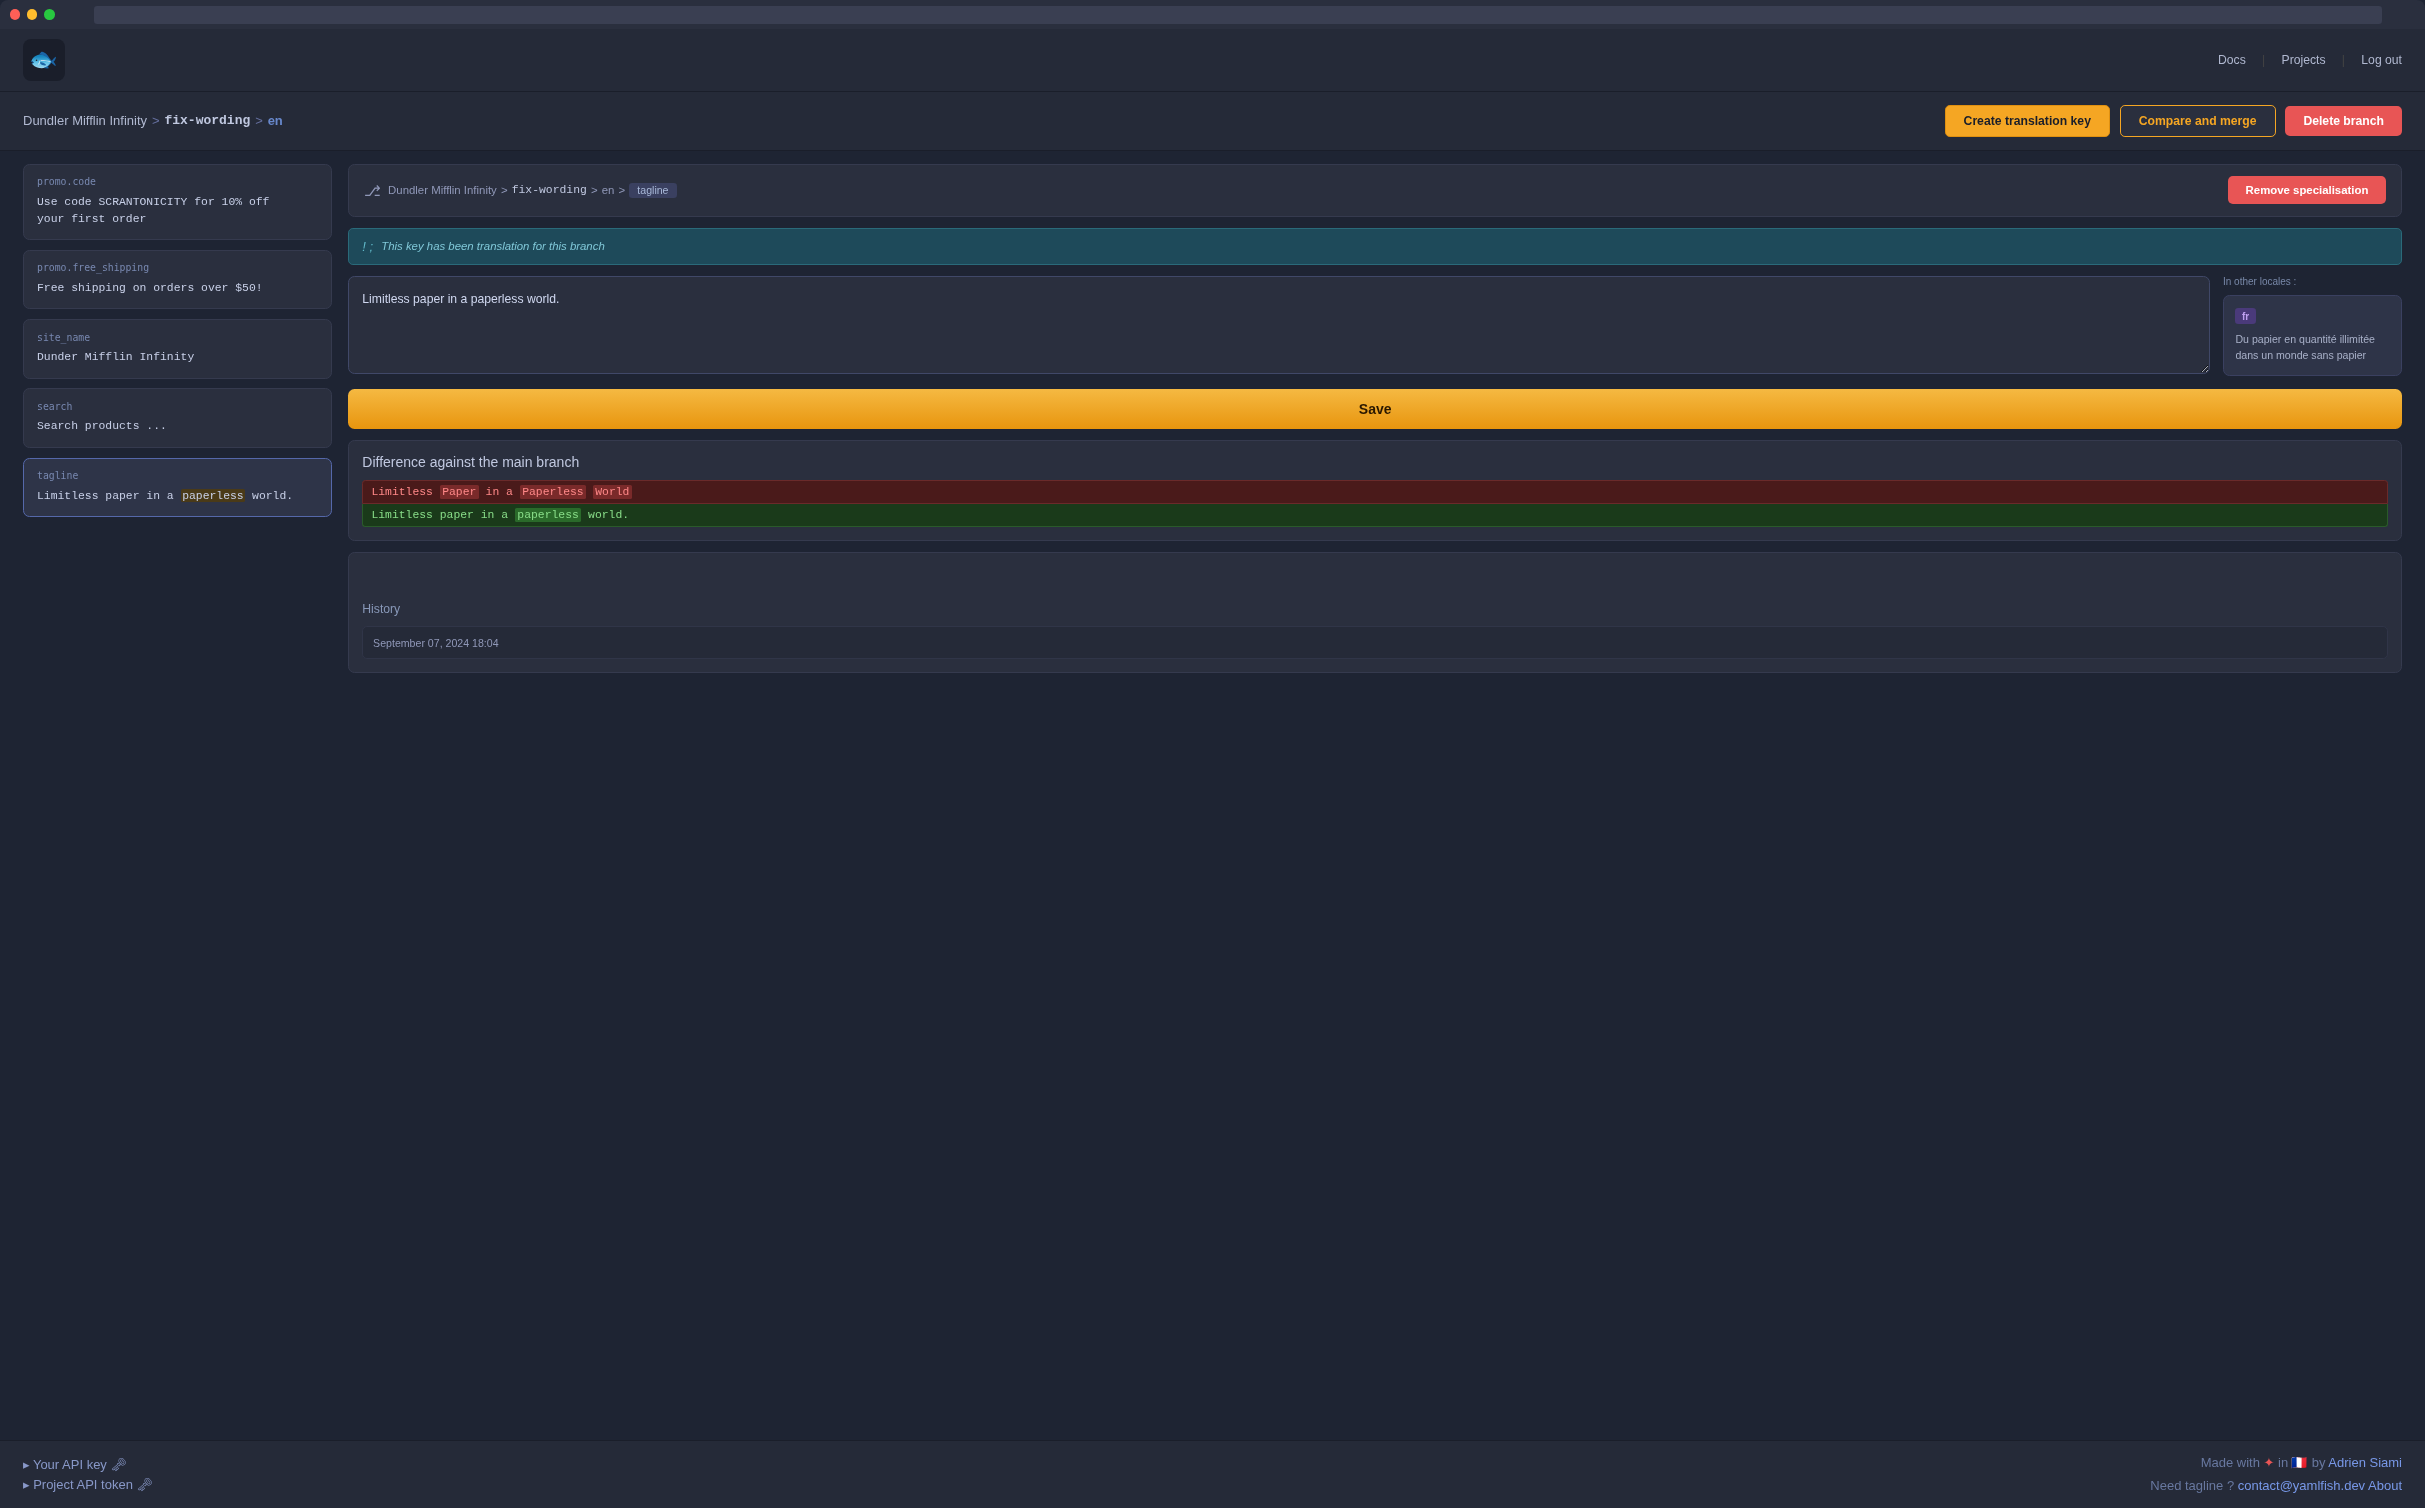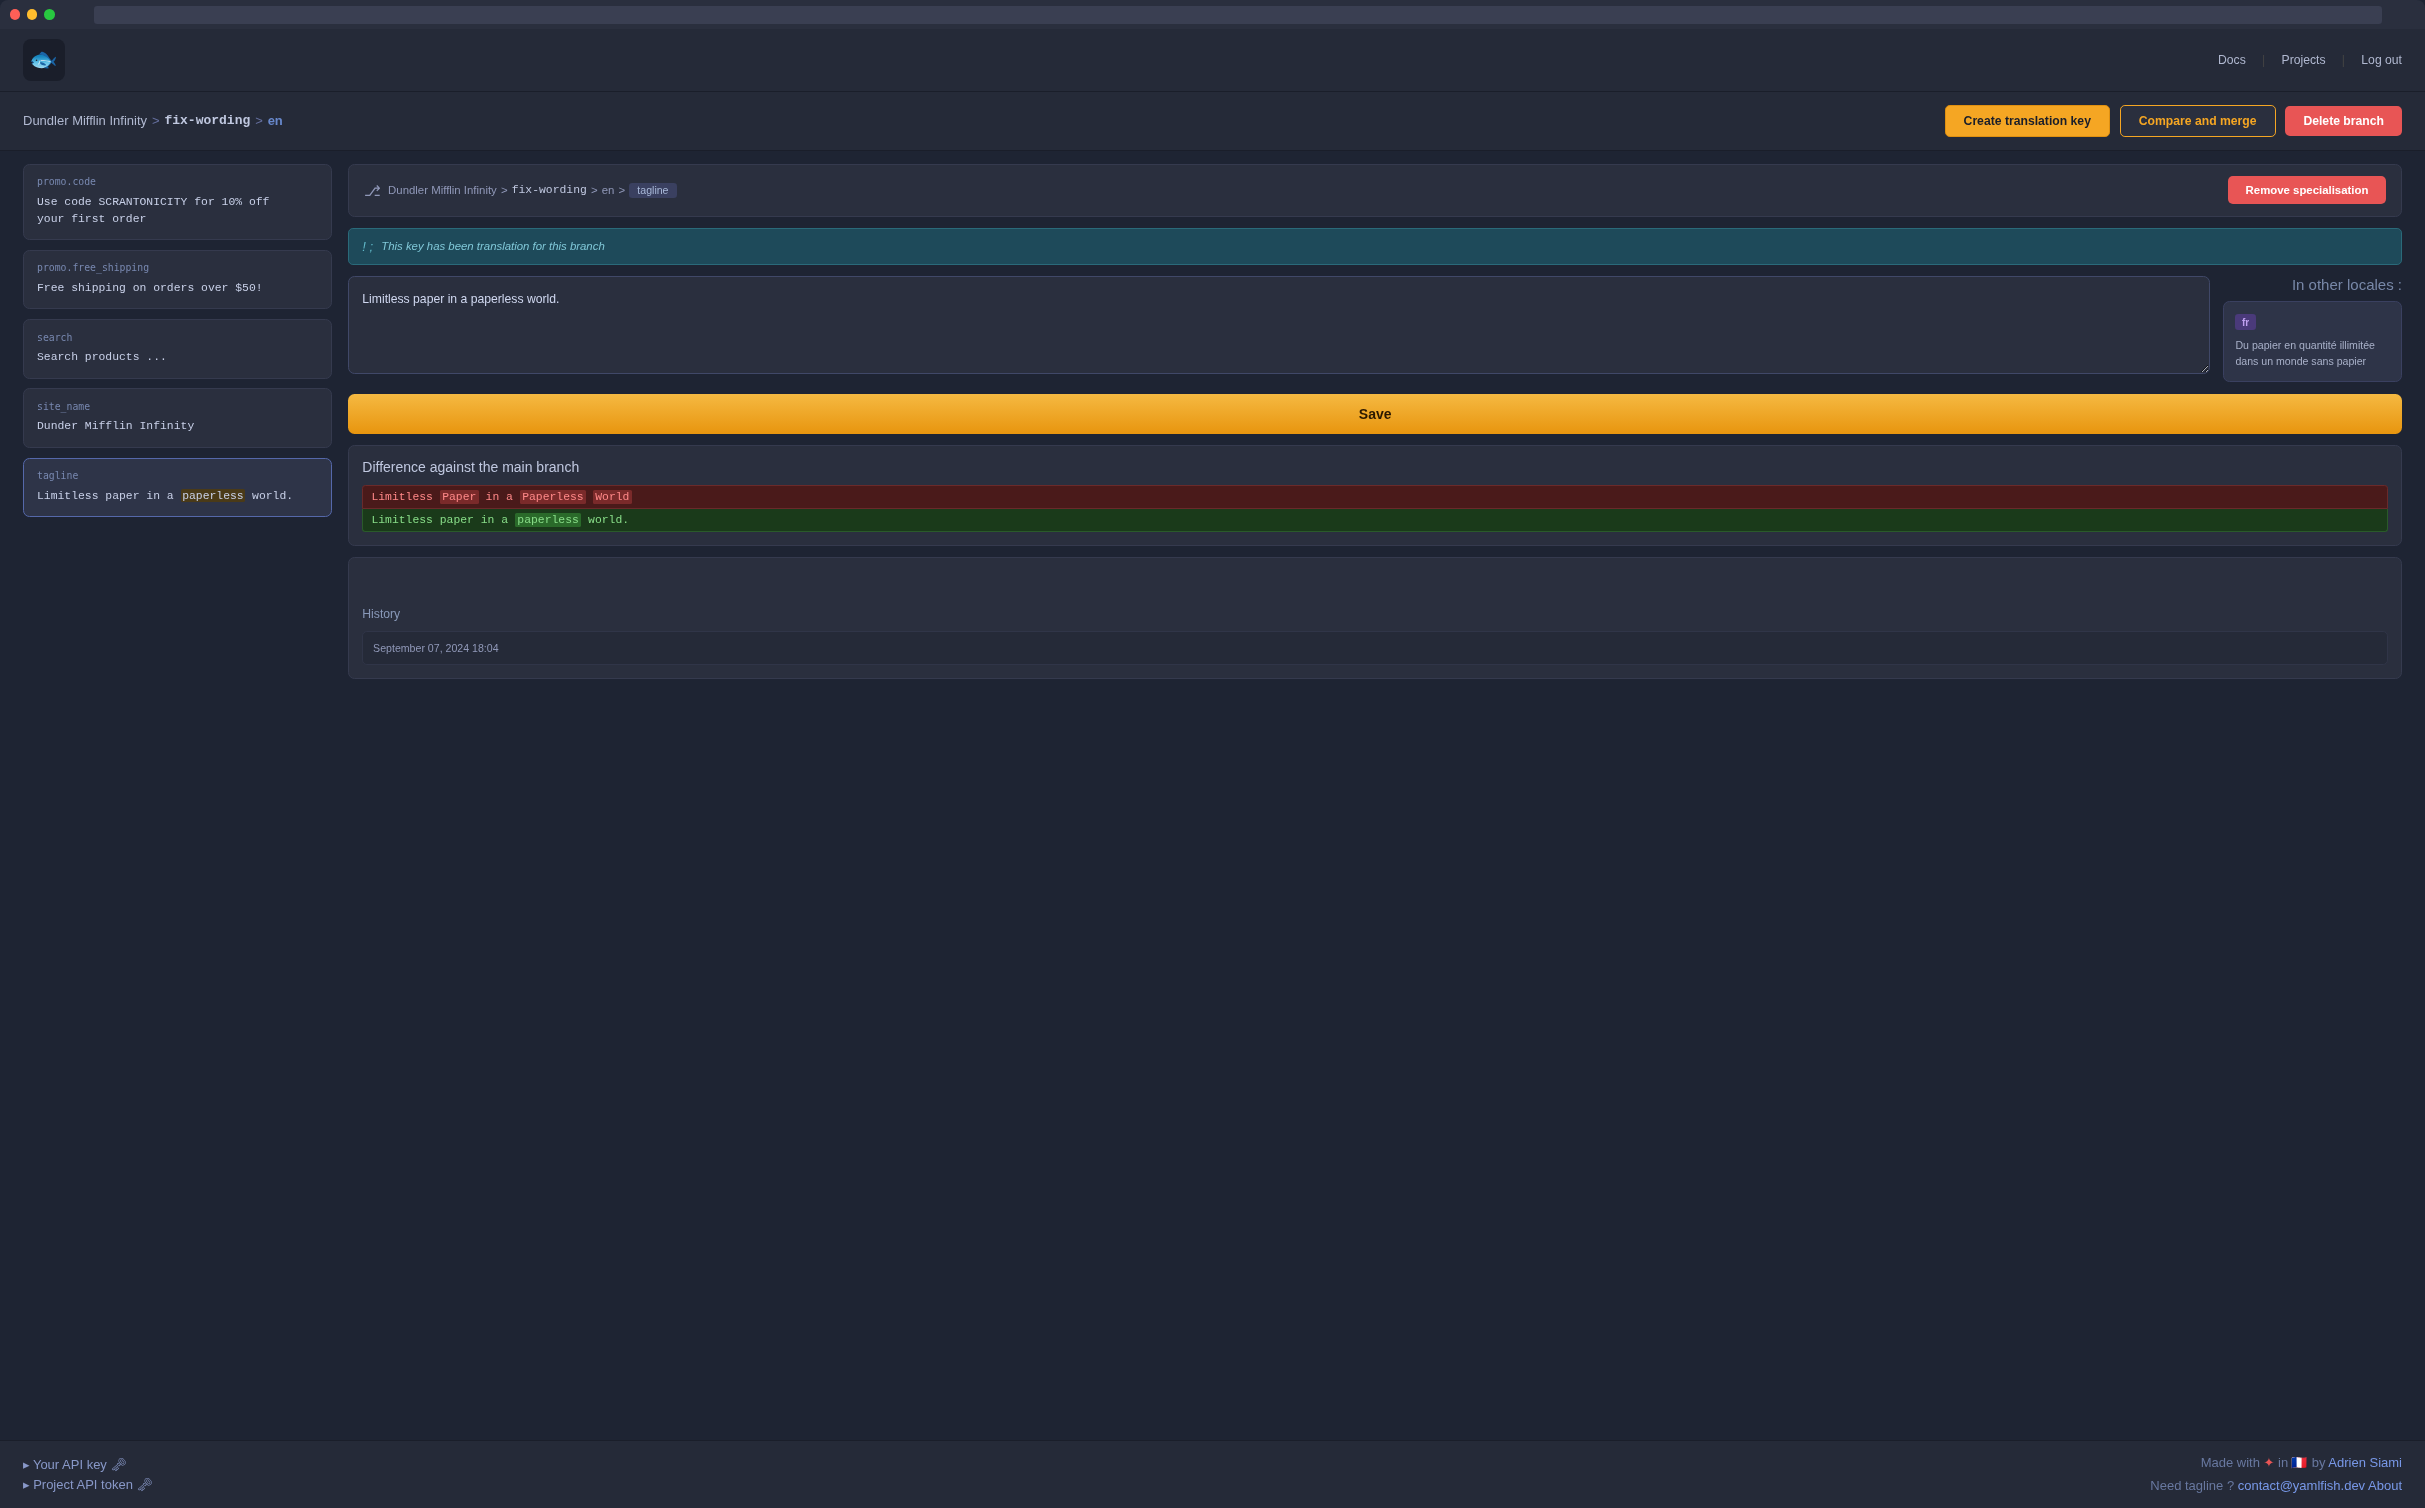--- a/index.html
+++ b/index.html
@@ -257,24 +257,24 @@
       min-height: 98px;
       font-family: -apple-system, sans-serif;
       line-height: 1.6;
     }
 
     .other-locales {
       width: 179px;
       flex-shrink: 0;
     }
     .other-locales-label {
-      font-size: 15px;
+      font-size: 10px;
       color: #7888a8;
       margin-bottom: 8.1px;
-      text-align: right;
+      text-align: left;
     }
     .locale-card {
       background: #2e3448;
       border: 0.8px solid #3a4060;
       border-radius: 6.5px;
       padding: 11.4px;
     }
     .locale-badge {
       background: #4a3a7a;
       color: #c0a0f0;
@@ -430,27 +430,27 @@
       <div class="key-item-name">promo.code</div>
       <div class="key-item-value">Use code SCRANTONICITY for 10% off<br>your first order</div>
     </div>
 
     <div class="key-item">
       <div class="key-item-name">promo.free_shipping</div>
       <div class="key-item-value">Free shipping on orders over $50!</div>
     </div>
 
     <div class="key-item">
+      <div class="key-item-name">site_name</div>
+      <div class="key-item-value">Dunder Mifflin Infinity</div>
+    </div>
+
+    <div class="key-item">
       <div class="key-item-name">search</div>
       <div class="key-item-value">Search products ...</div>
-    </div>
-
-    <div class="key-item">
-      <div class="key-item-name">site_name</div>
-      <div class="key-item-value">Dunder Mifflin Infinity</div>
     </div>
 
     <div class="key-item active">
       <div class="key-item-name">tagline</div>
       <div class="key-item-value">
         <span>Limitless paper in a </span><span class="highlight">paperless</span><span> world.</span>
       </div>
     </div>
 
   </div>

